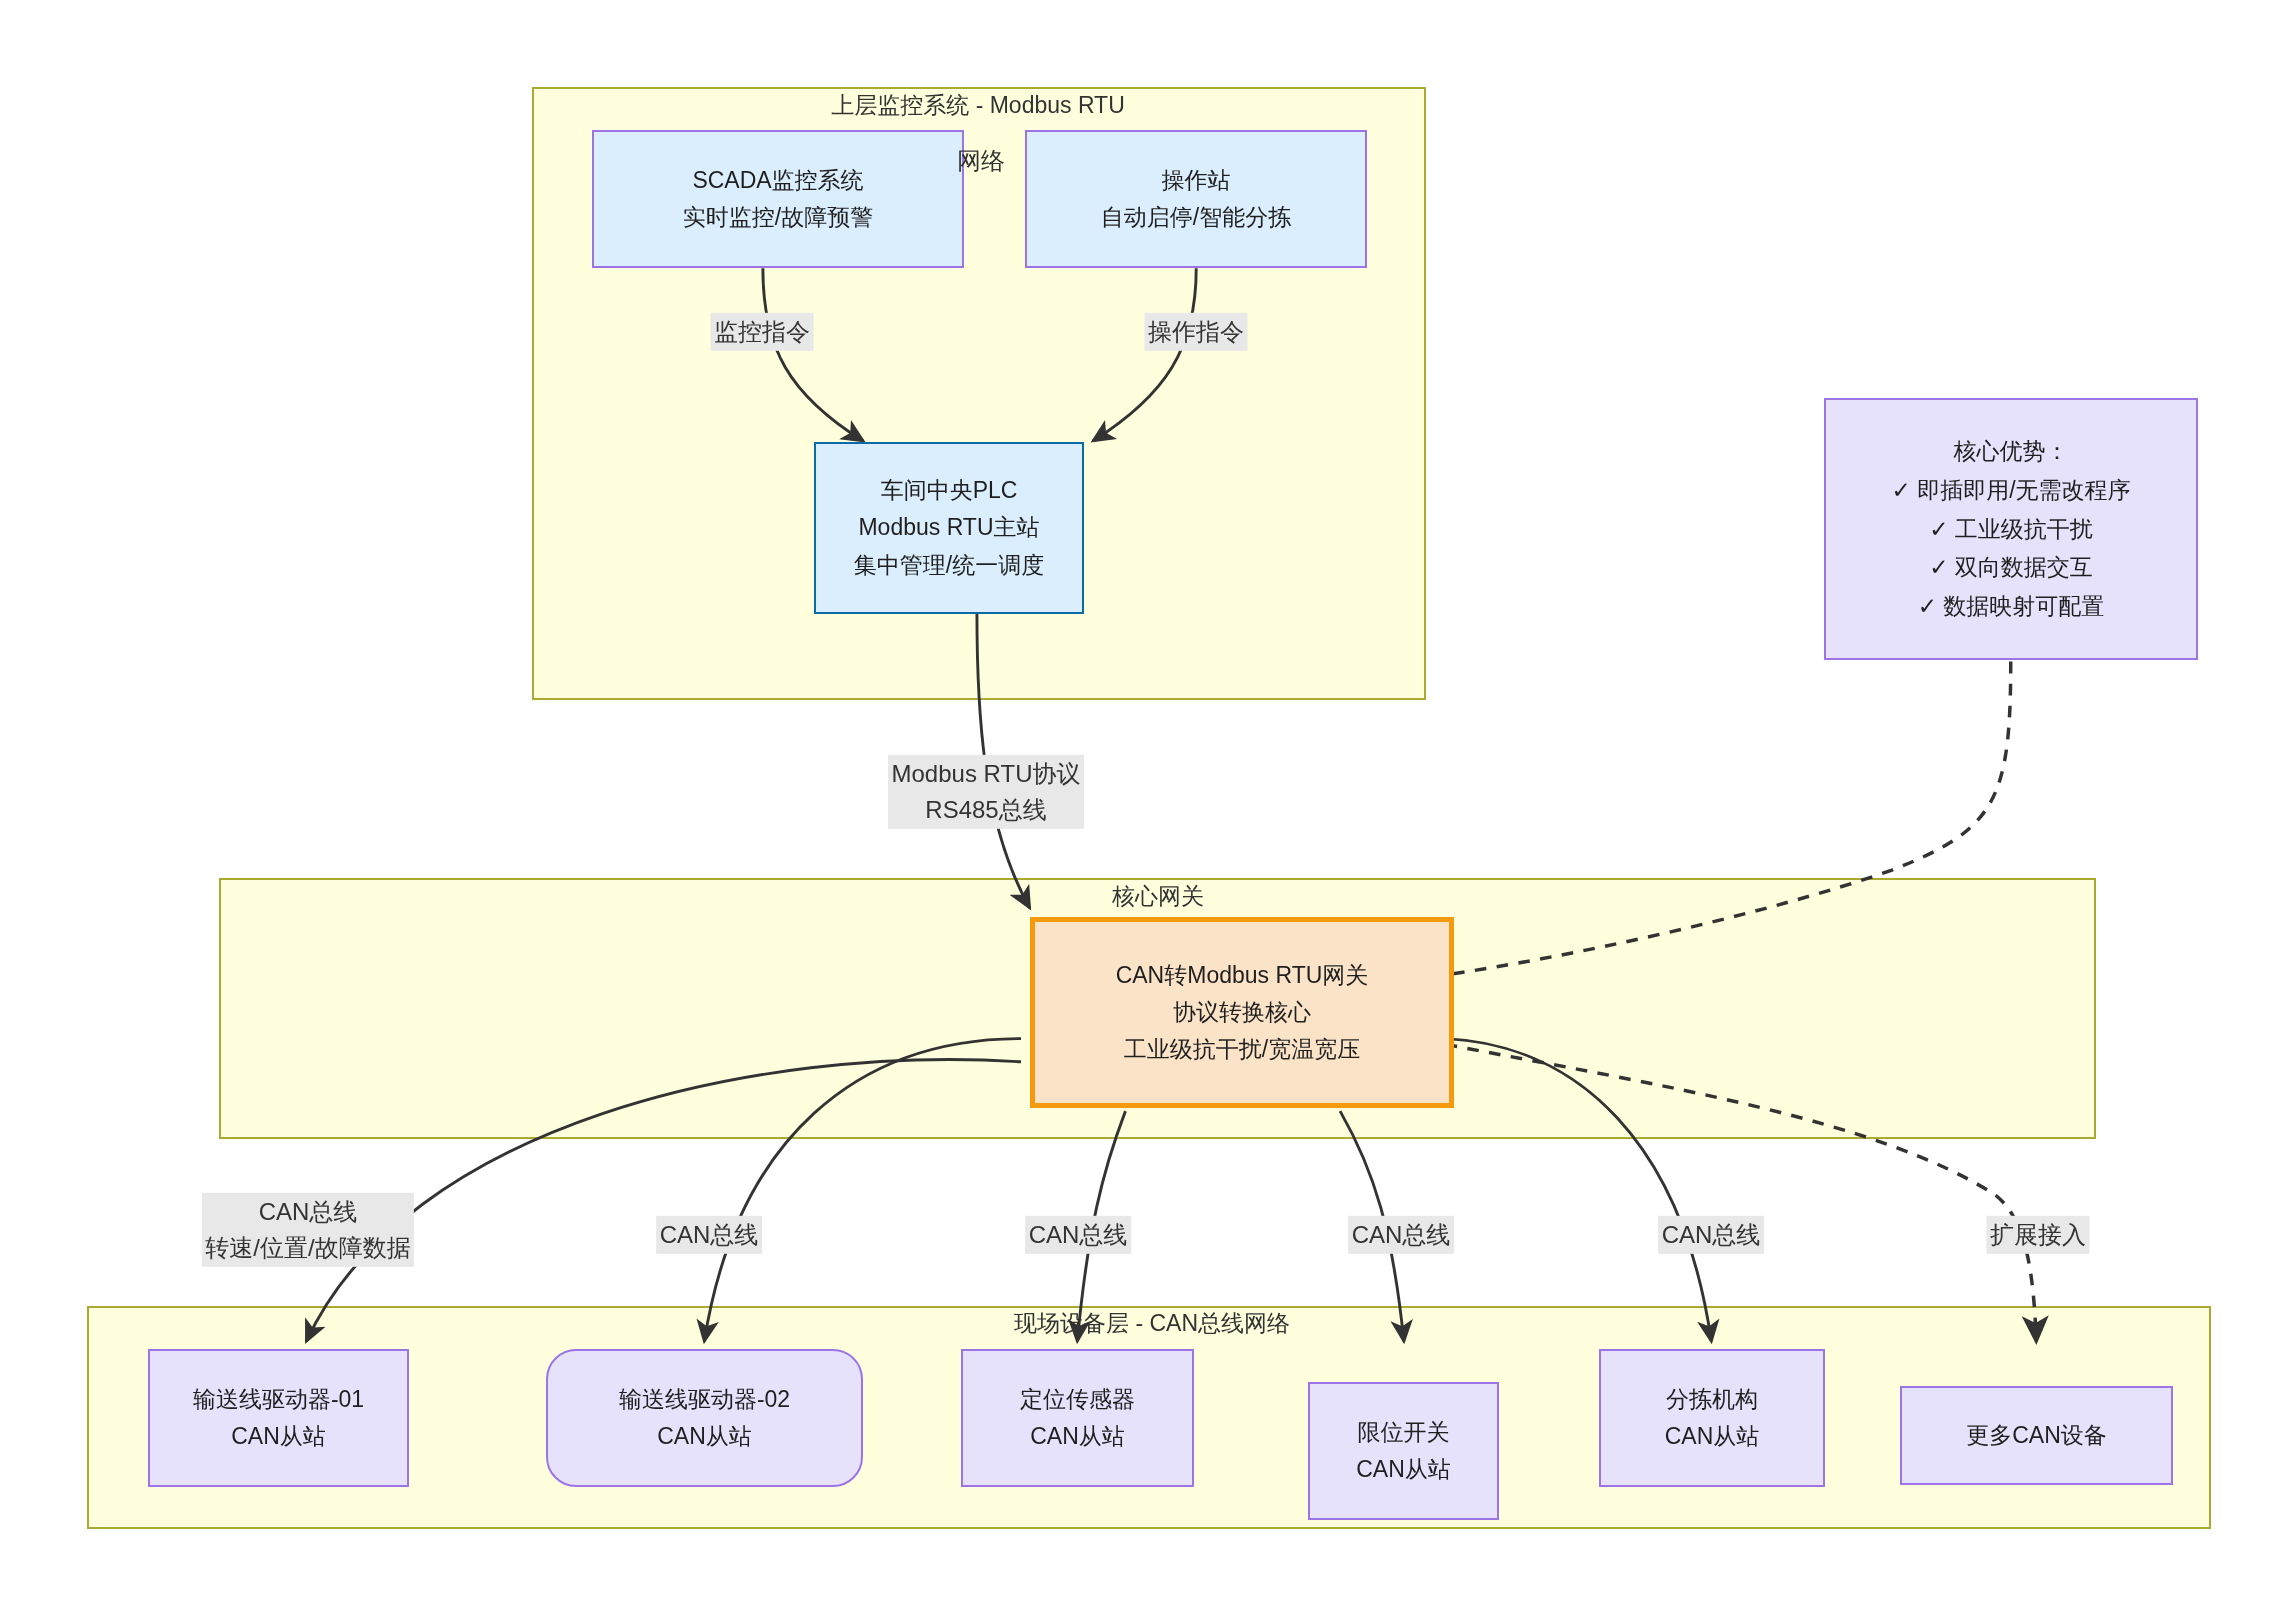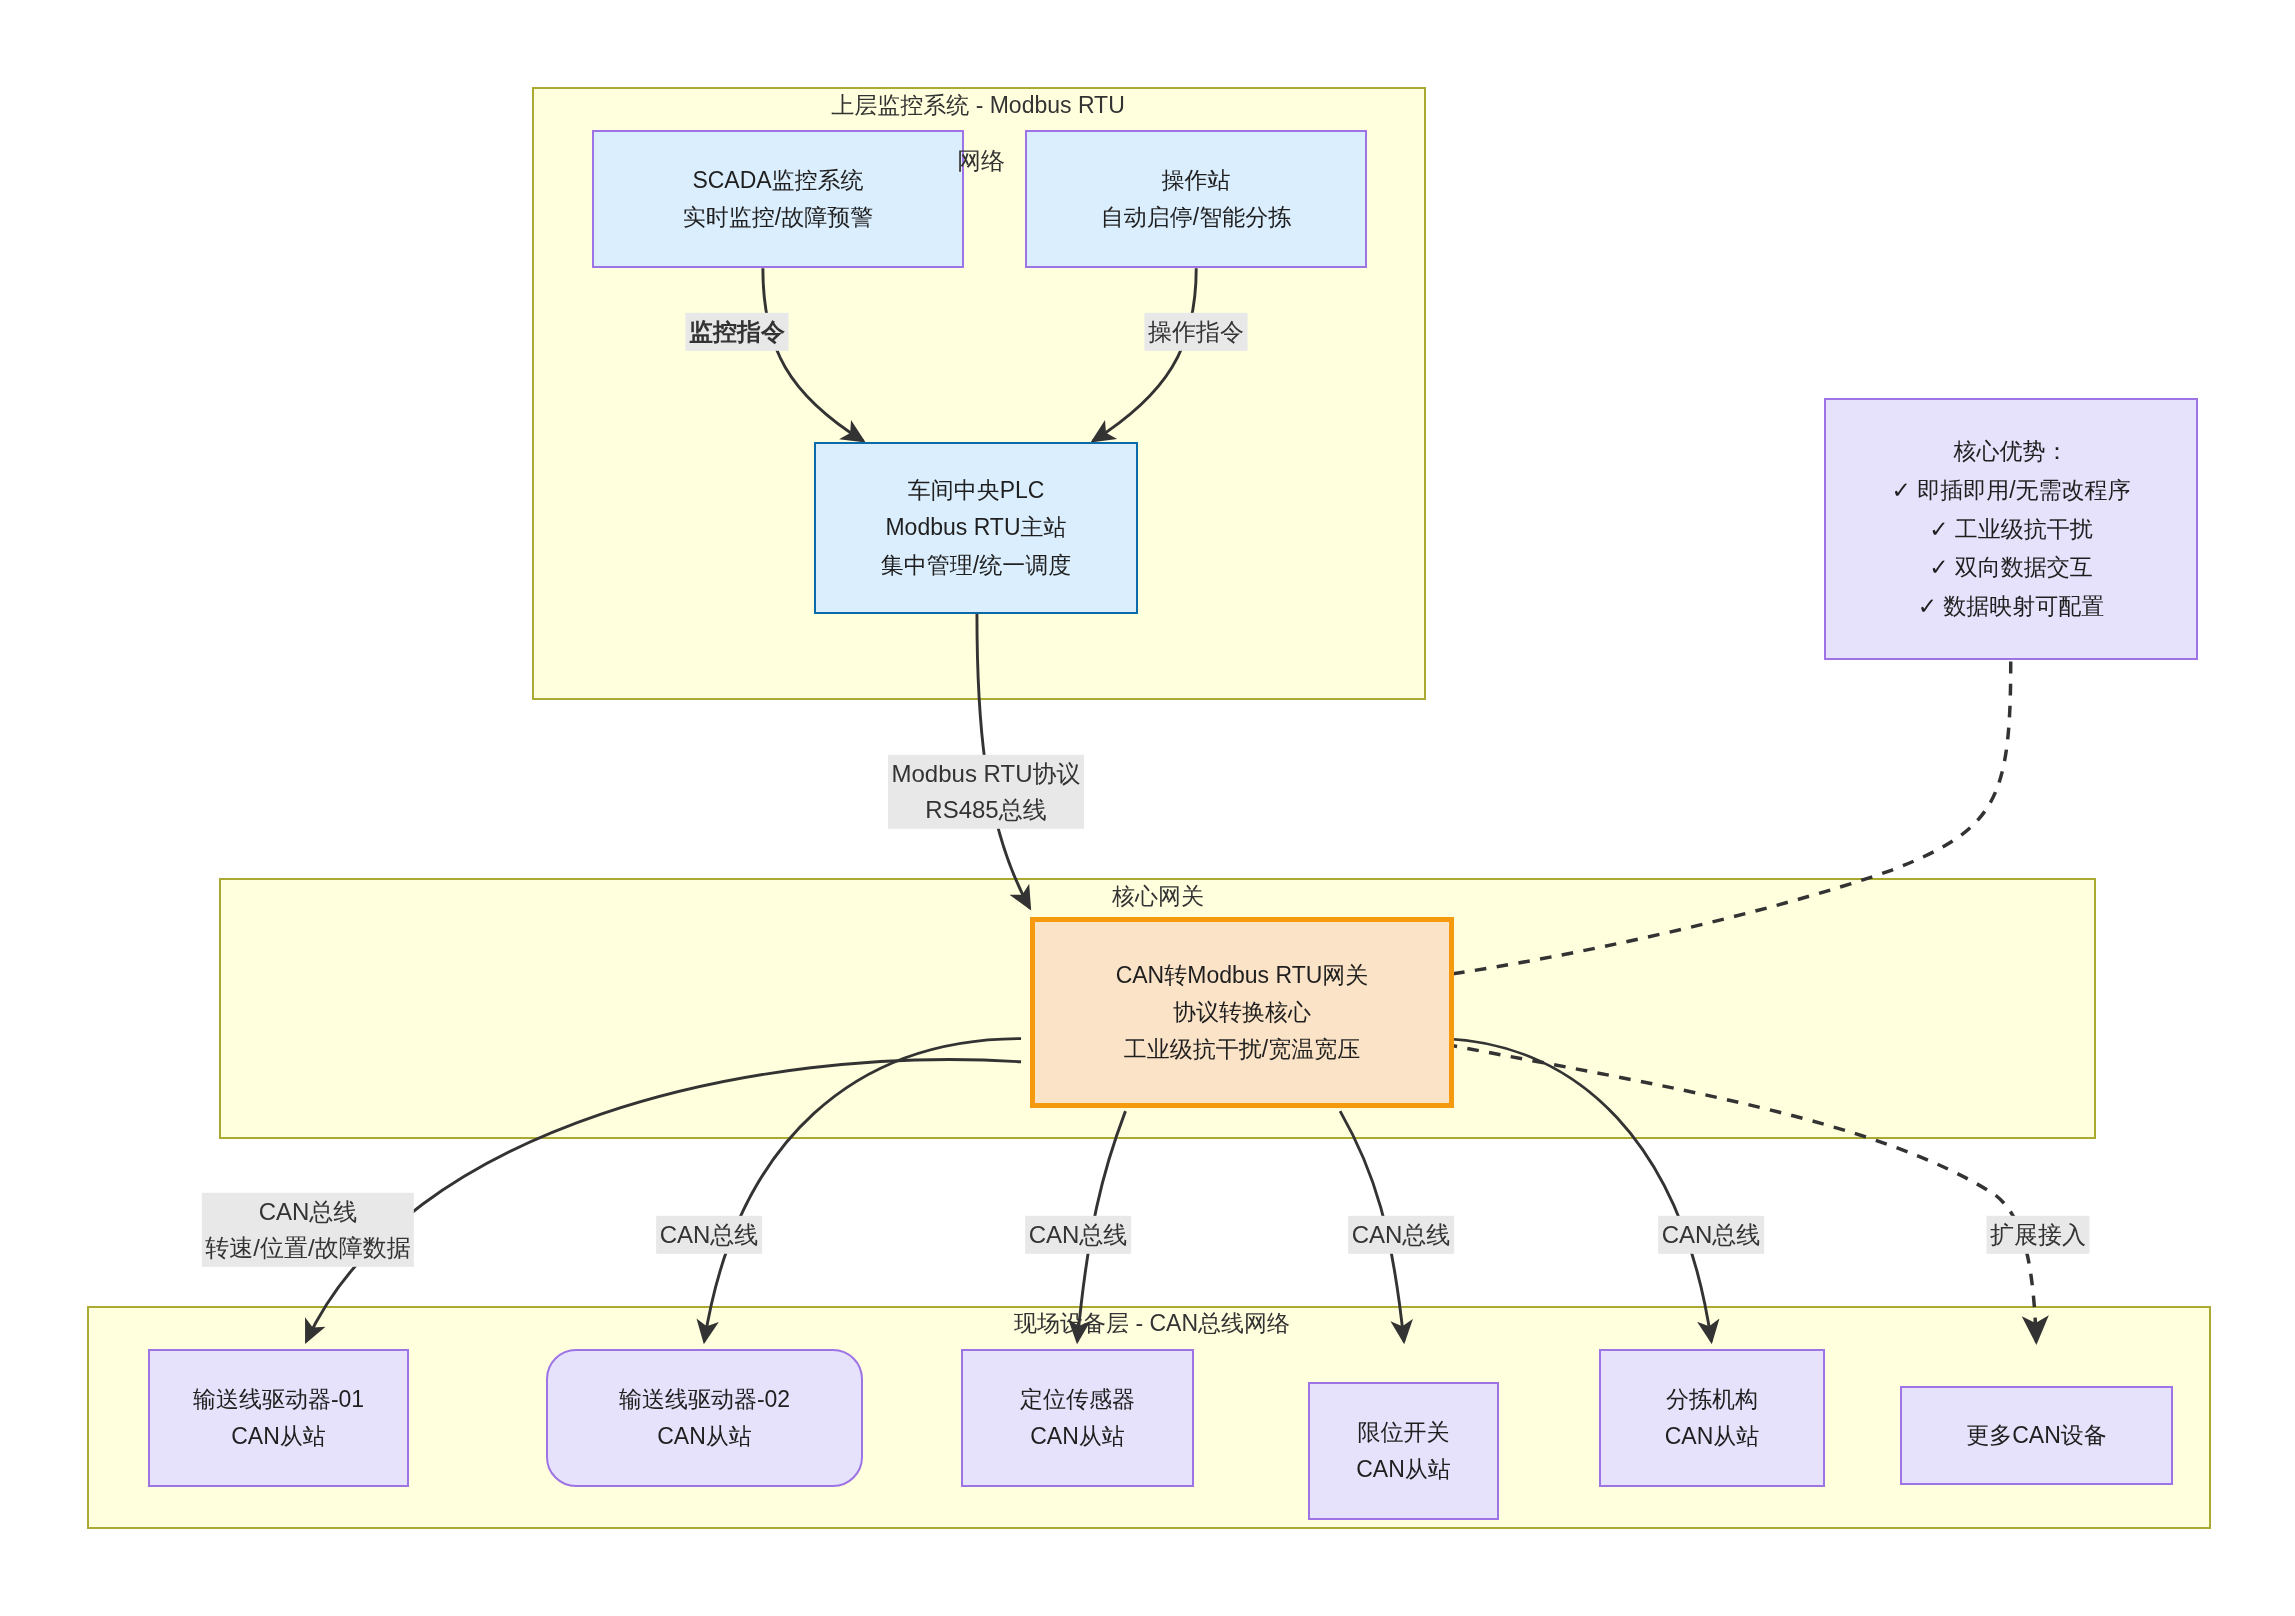--- a/index.html
+++ b/index.html
@@ -129,21 +129,21 @@
   <div class="node n-blue" style="left:592px; top:130px; width:372px; height:138px;">
     <span class="ln">SCADA监控系统</span>
     <span class="ln">实时监控/故障预警</span>
   </div>
 
   <div class="node n-blue" style="left:1025px; top:130px; width:342px; height:138px;">
     <span class="ln">操作站</span>
     <span class="ln">自动启停/智能分拣</span>
   </div>
 
-  <div class="node n-plc" style="left:814px; top:442px; width:324px; height:172px;">
+  <div class="node n-plc" style="left:814px; top:442px; width:270px; height:172px;">
     <span class="ln">车间中央PLC</span>
     <span class="ln">Modbus RTU主站</span>
     <span class="ln">集中管理/统一调度</span>
   </div>
 
   <div class="node n-gw" style="left:1021px; top:917px; width:424px; height:191px;">
     <span class="ln">CAN转Modbus RTU网关</span>
     <span class="ln">协议转换核心</span>
     <span class="ln">工业级抗干扰/宽温宽压</span>
   </div>
@@ -182,21 +182,21 @@
   </div>
 
   <div class="node n-purple" style="left:1900px; top:1386px; width:273px; height:99px;text-align:right;">
     <span class="ln">更多CAN设备</span>
   </div>
 
   <div class="edge-label" style="left:981px; top:161px; background:transparent;">
     <span class="ln">网络</span>
   </div>
 
-  <div class="edge-label" style="left:737px; top:332px;font-weight:bold;">
+  <div class="edge-label" style="left:762px; top:332px;">
     <span class="ln">监控指令</span>
   </div>
 
   <div class="edge-label" style="left:1196px; top:332px;">
     <span class="ln">操作指令</span>
   </div>
 
   <div class="edge-label" style="left:986px; top:792px;">
     <span class="ln">Modbus RTU协议</span>
     <span class="ln">RS485总线</span>

